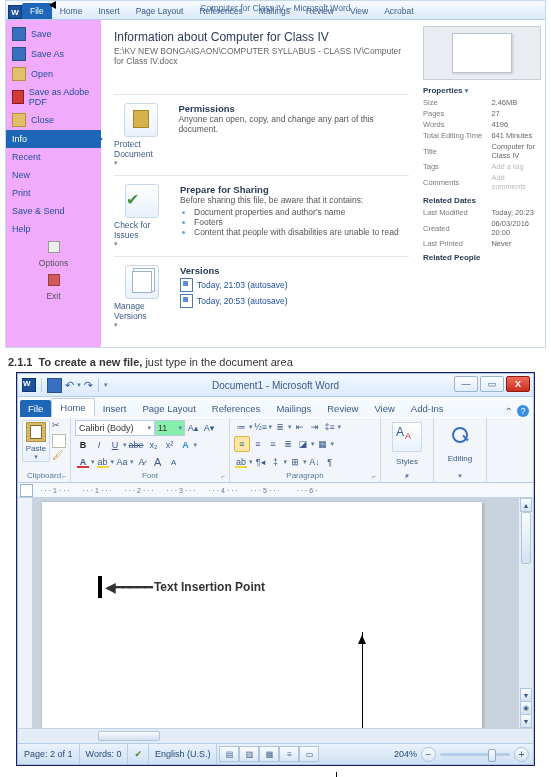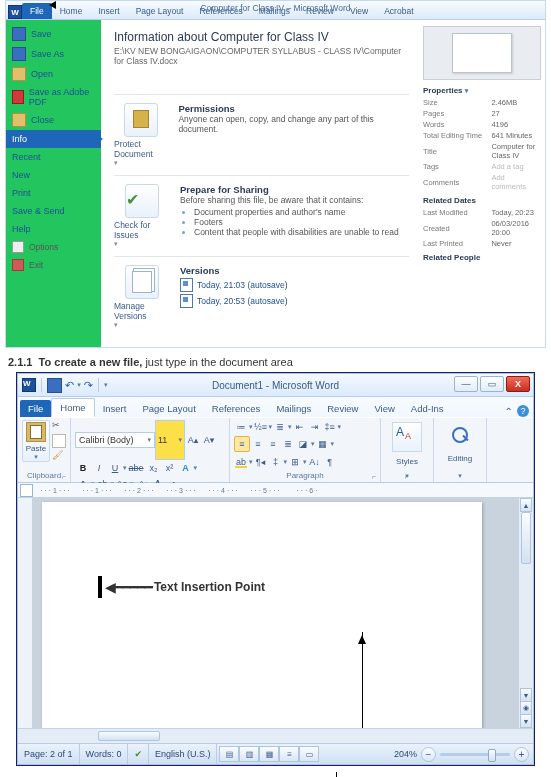--- a/index.html
+++ b/index.html
@@ -7,32 +7,32 @@
   .fig1 { border:1px solid #c7d9ee; margin:0 5px 8px 5px; position:relative;}
   .wordicon { width:12px;height:12px;background:#1e4f9a;color:#fff;display:inline-flex;align-items:center;justify-content:center;font-weight:bold;font-size:8px;border:1px solid #0a3a7a;}
   .ribbon1 { background:linear-gradient(#f7fbff,#dceaf9); border-bottom:1px solid #b5cde8; height:18px; display:flex; align-items:flex-end; padding-left:2px; gap:0;}
   .ribbon1 .tab { padding:3px 8px; color:#3b5a88; font-size:8.5px;}
   .ribbon1 .tab.file { background:#1e66b8; color:#fff; border-radius:2px 2px 0 0;}
   .titlebar-center { position:absolute; top:2px; left:0; right:0; text-align:center; font-size:8.5px; color:#4a6a98;}
   .arrowTop{position:absolute;top:-12px;left:40px;width:70px;height:20px;}
   .arrowTop:before{content:"";position:absolute;left:0;top:10px;width:60px;height:1px;background:#000;transform:rotate(-12deg);transform-origin:left;}
   .arrowTop:after{content:"";position:absolute;left:-1px;top:12px;border:4px solid transparent;border-right:7px solid #000;}
   .backstage { display:flex; background:#fff;}
-  .sidemenu { width:95px; background:#22c55e; border-right:1px solid #fff; padding:4px 0;}
+  .sidemenu { width:95px; background:#f0abfc; border-right:1px solid #fff; padding:4px 0;}
   .sidemenu .mitem { display:flex; align-items:center; gap:5px; padding:3px 6px; color:#1e4f9a; font-size:9px;}
   .sidemenu .mitem .mic{width:12px;height:12px;display:inline-block;background:#d7b96e;border:1px solid #b38f3e;}
   .sidemenu .mitem.save .mic{background:#3a6fbf;border-color:#28518c;}
   .sidemenu .mitem.saveas .mic{background:#3a6fbf;border-color:#28518c;}
   .sidemenu .mitem.pdf .mic{background:#d23a3a;border-color:#8a1e1e;}
   .sidemenu .mitem.open .mic{background:#e2c06a;}
   .sidemenu .mitem.close .mic{background:#e2c06a;}
   .sidemenu .sel{background:#1e66b8;color:#fff;position:relative;padding:4px 6px;}
   .sidemenu .sel:after{content:"";position:absolute;right:-7px;top:4px;border:5px solid transparent;border-left:7px solid #1e66b8;}
   .sidemenu .plain{padding:4px 6px;color:#1e4f9a;}
-  .sidemenu .opt{display:flex;align-items:center;gap:5px;padding:3px 6px;color:#555;font-size:8.5px;}
+  .sidemenu .opt{display:flex;align-items:center;gap:5px;padding:3px 6px;color:#555;font-size:8.5px;flex-direction:column;}
   .sidemenu .opt .oic{width:10px;height:10px;border:1px solid #999;background:#eee;}
   .centerpane{flex:1;padding:10px 10px 10px 12px;}
   .ctitle{font-size:12px;color:#2a3b55;}
   .cpath{font-size:8.5px;color:#666;margin:2px 0 28px;}
   .prow{display:flex;gap:10px;border-top:1px solid #e6e6e6;padding:8px 0;}
   .bigbtn{width:56px;color:#3b5a88;font-size:8.5px;}
   .bigbtn .ico{width:32px;height:32px;margin:0 auto 2px;border:1px solid #c9d8ea;background:linear-gradient(#fff,#e9f1fb);border-radius:3px;position:relative;}
   .bigbtn .ico.shield:after{content:"";position:absolute;left:8px;top:6px;width:14px;height:16px;background:#d6b24a;border:1px solid #a9852a;}
   .bigbtn .ico.check:after{content:"✔";position:absolute;left:0;right:0;top:5px;font-size:16px;color:#4a8f3a;}
   .bigbtn .ico.ver:after{content:"";position:absolute;left:6px;top:5px;width:18px;height:20px;background:#fff;border:1px solid #9ab4d4;box-shadow:2px -2px 0 #fff,2px -2px 0 1px #9ab4d4;}
@@ -83,21 +83,21 @@
   .grp .gname .ar{position:absolute;right:0;bottom:0;font-size:7px;color:#6a89af;}
   .gcb{width:44px;}
   .pastebtn{width:34px;height:40px;border:1px solid #c9d8ea;background:linear-gradient(#fff,#e9f1fb);border-radius:2px;display:flex;flex-direction:column;align-items:center;justify-content:center;font-size:8px;color:#3b5a88;}
   .pastebtn .pic{width:18px;height:18px;background:#d7b96e;border:1px solid #b38f3e;margin-bottom:2px;position:relative;}
   .pastebtn .pic:after{content:"";position:absolute;left:3px;top:2px;width:10px;height:12px;background:#fff;border:1px solid #8a6b2a;}
   .cutcopy{display:flex;flex-direction:column;gap:2px;margin-left:2px;}
   .tiny{width:12px;height:12px;}
   .gfont{flex:0 0 150px;}
   .fontrow1{display:flex;align-items:center;gap:0;}
   .fontname{width:72px;height:14px;border:1px solid #b5cde8;background:#fff;font-size:9px;padding:0 3px;display:flex;align-items:center;justify-content:space-between;color:#333;}
-  .fsize{width:24px;height:14px;border:1px solid #b5cde8;background:#fde047;font-size:9px;padding:12px 2px;display:flex;align-items:center;justify-content:space-between;}
+  .fsize{width:24px;height:14px;border:1px solid #b5cde8;background:#86efac;font-size:9px;padding:0 2px;display:flex;align-items:center;justify-content:space-between;}
   .fbtn{min-width:12px;height:14px;border:1px solid transparent;display:inline-flex;align-items:center;justify-content:center;font-size:9px;color:#3b5a88;padding:0 1px;}
   .fbtn.b{font-weight:bold;color:#222;} .fbtn.i{font-style:italic;} .fbtn.u{text-decoration:underline;}
   .fbtn.strike{text-decoration:line-through;}
   .colbar{position:relative;} .colbar:after{content:"";position:absolute;left:1px;right:1px;bottom:1px;height:2px;}
   .colbar.red:after{background:#d23a3a;} .colbar.yel:after{background:#f2d43a;}
   .gpara{flex:0 0 142px;}
   .pararow{display:flex;gap:1px;flex-wrap:wrap;align-items:center;}
   .pbtn{width:14px;height:14px;display:inline-flex;align-items:center;justify-content:center;font-size:9px;color:#3b5a88;}
   .pbtn.sel{background:#fce7a6;border:1px solid #e2b43a;border-radius:2px;}
   .gsty{width:44px;display:flex;flex-direction:column;align-items:center;}

